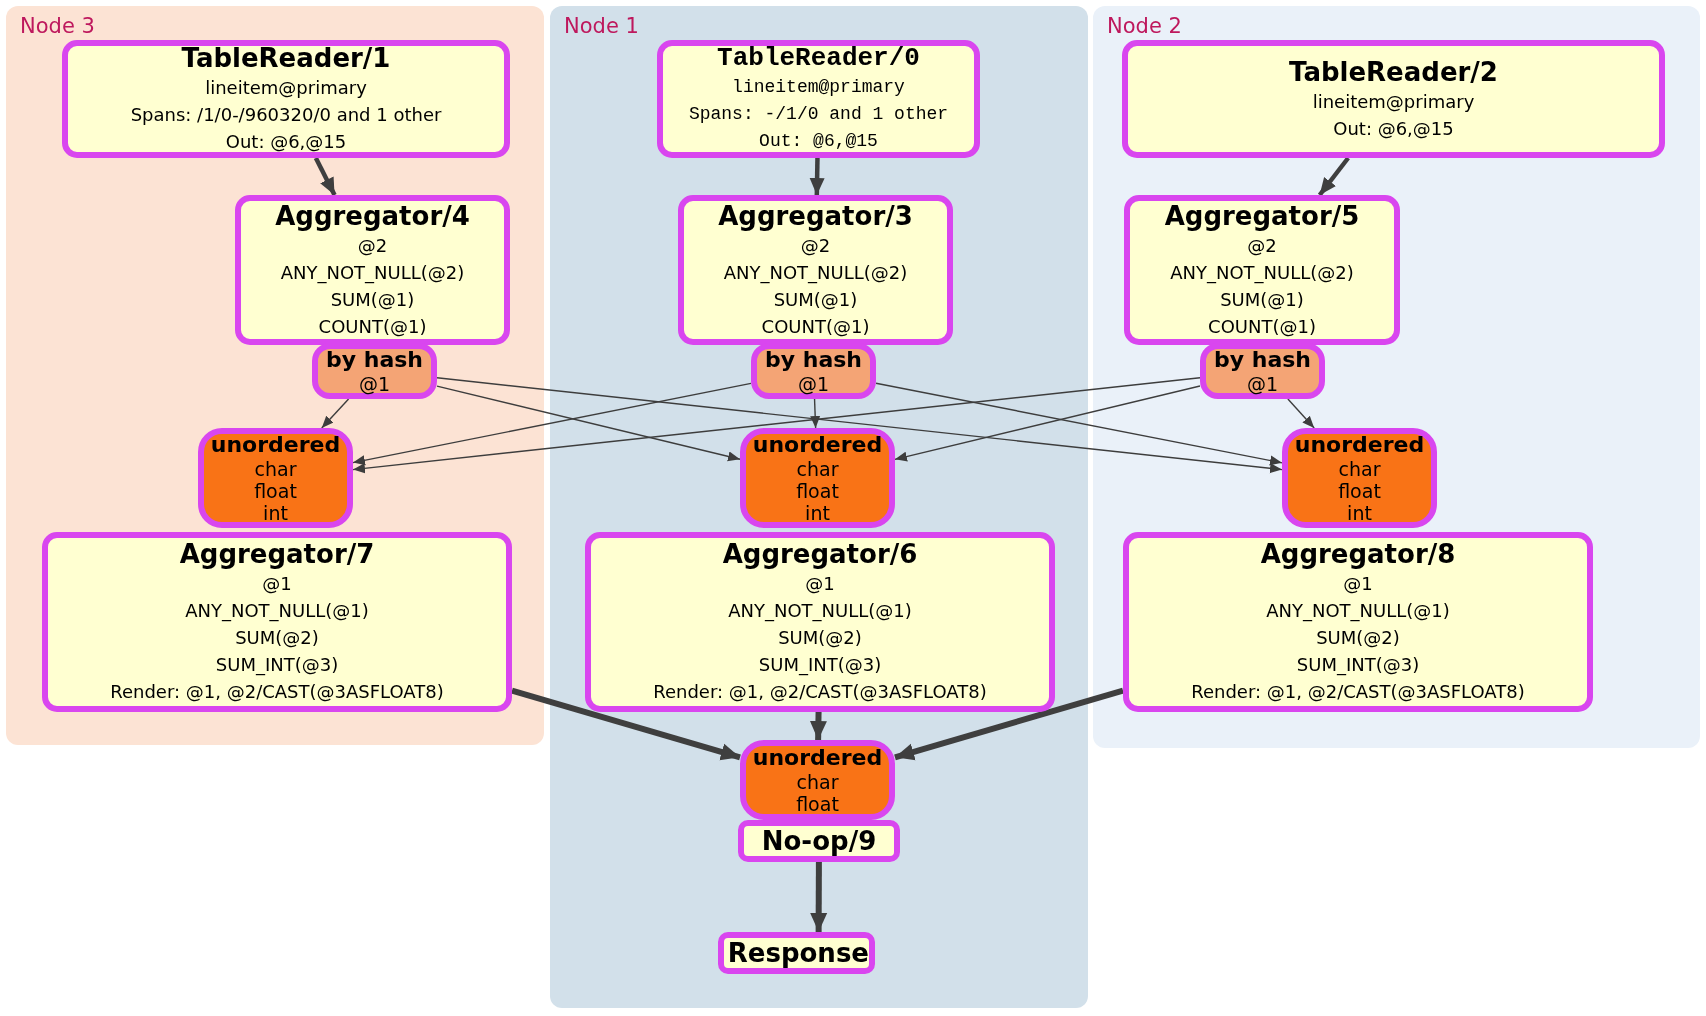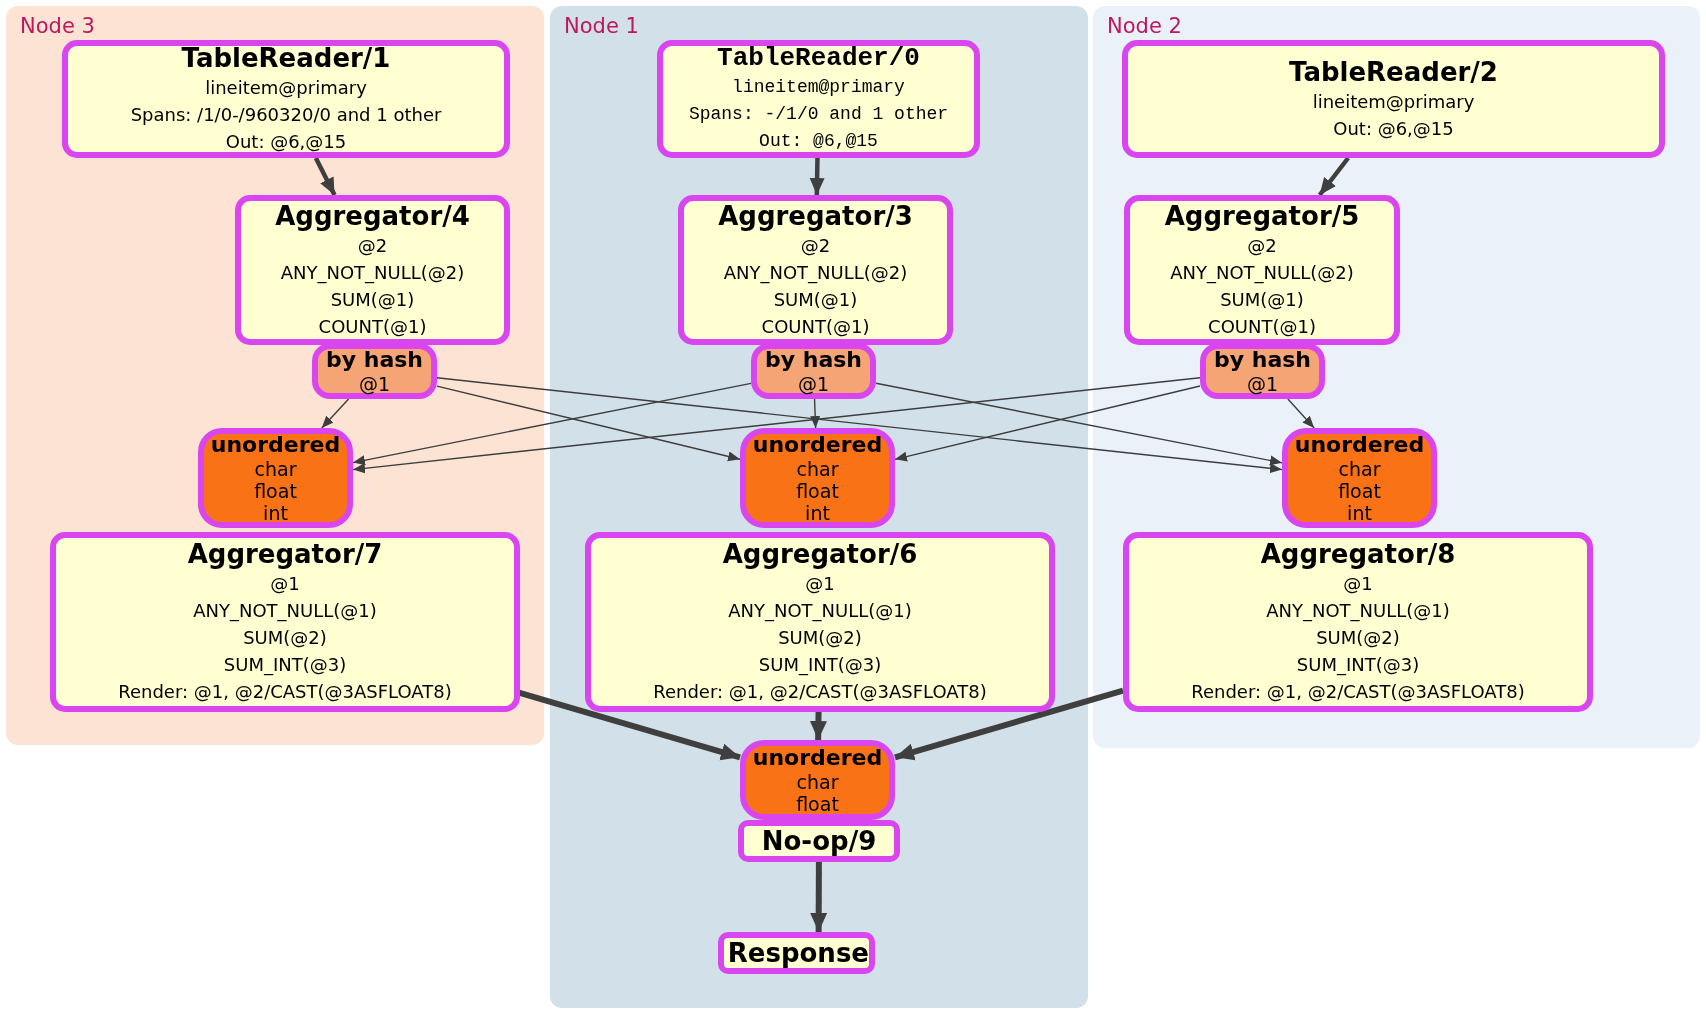--- a/index.html
+++ b/index.html
@@ -142,21 +142,21 @@
     <div class="sync-line">float</div>
     <div class="sync-line">int</div>
   </div>
   <div class="sync" style="left:1282px;top:428px;width:155px;height:100px;">
     <div class="sync-title">unordered</div>
     <div class="sync-line">char</div>
     <div class="sync-line">float</div>
     <div class="sync-line">int</div>
   </div>
 
-  <div class="pbox" style="left:42px;top:532px;width:470px;height:180px;margin-left:8px;">
+  <div class="pbox" style="left:42px;top:532px;width:470px;height:180px;">
     <div class="pbox-title">Aggregator/7</div>
     <div class="pbox-line">@1</div>
     <div class="pbox-line">ANY_NOT_NULL(@1)</div>
     <div class="pbox-line">SUM(@2)</div>
     <div class="pbox-line">SUM_INT(@3)</div>
     <div class="pbox-line">Render: @1, @2/CAST(@3ASFLOAT8)</div>
   </div>
   <div class="pbox" style="left:585px;top:532px;width:470px;height:180px;text-align:center;">
     <div class="pbox-title">Aggregator/6</div>
     <div class="pbox-line">@1</div>

